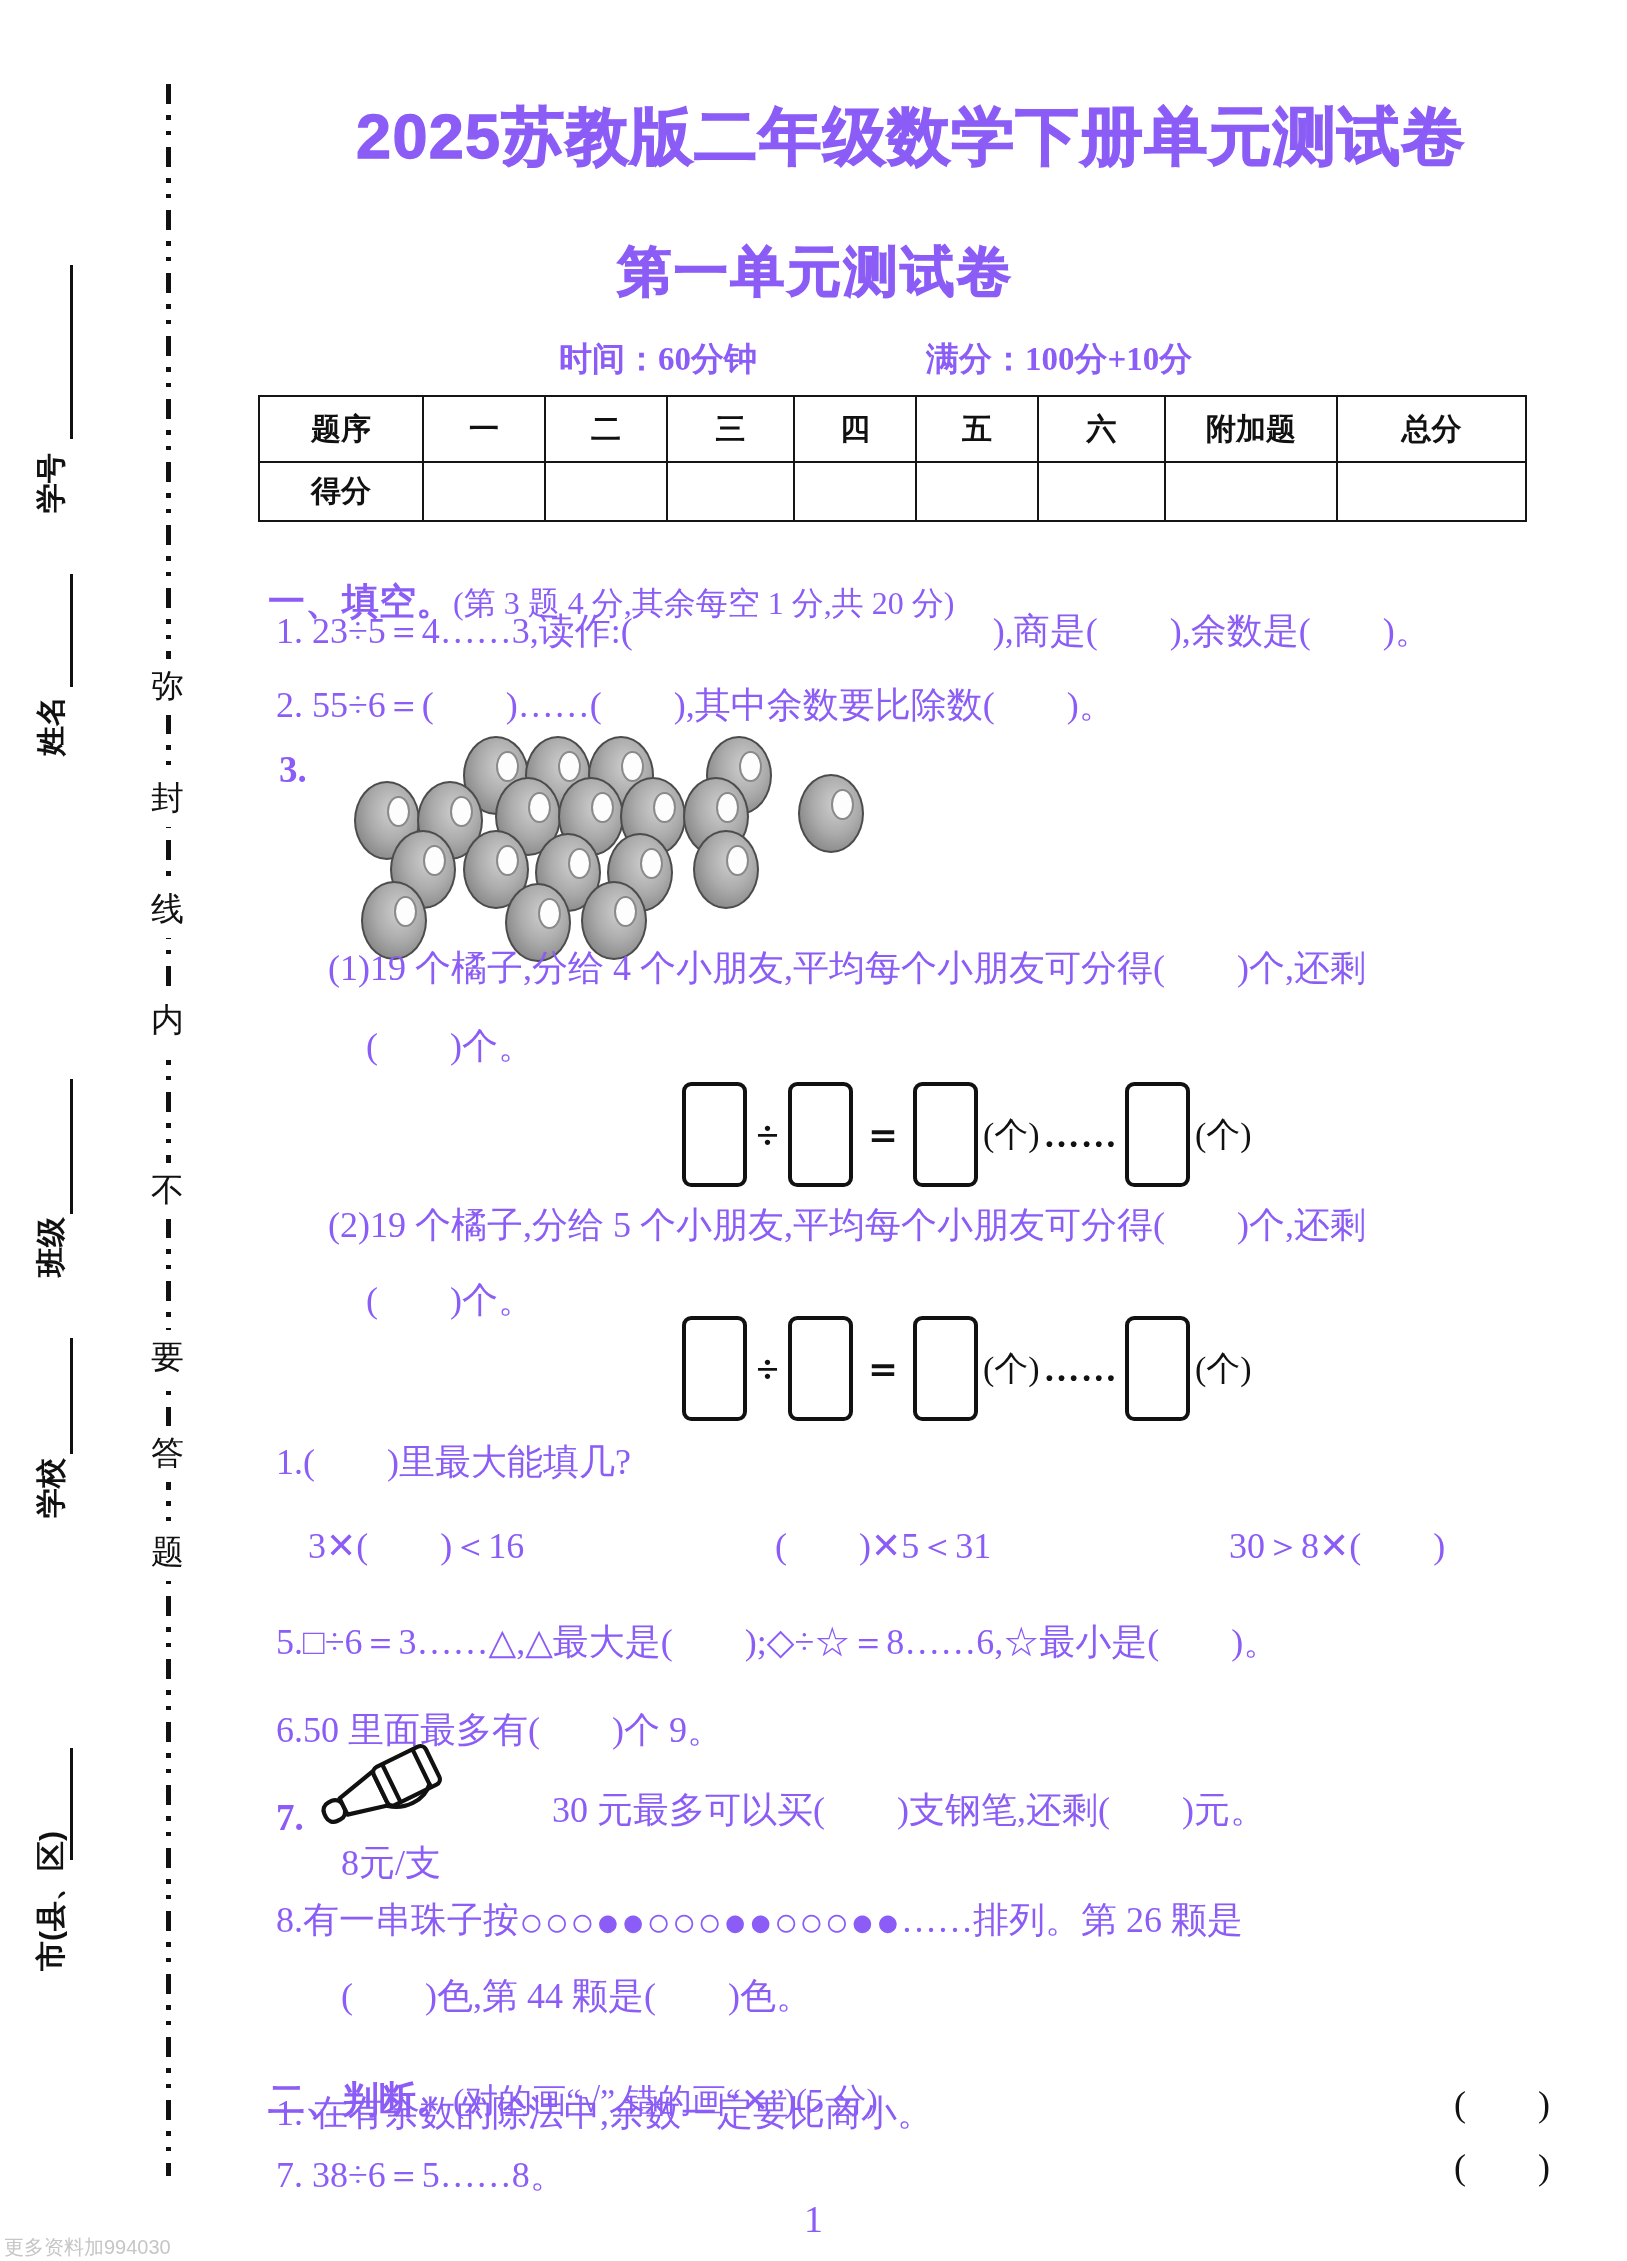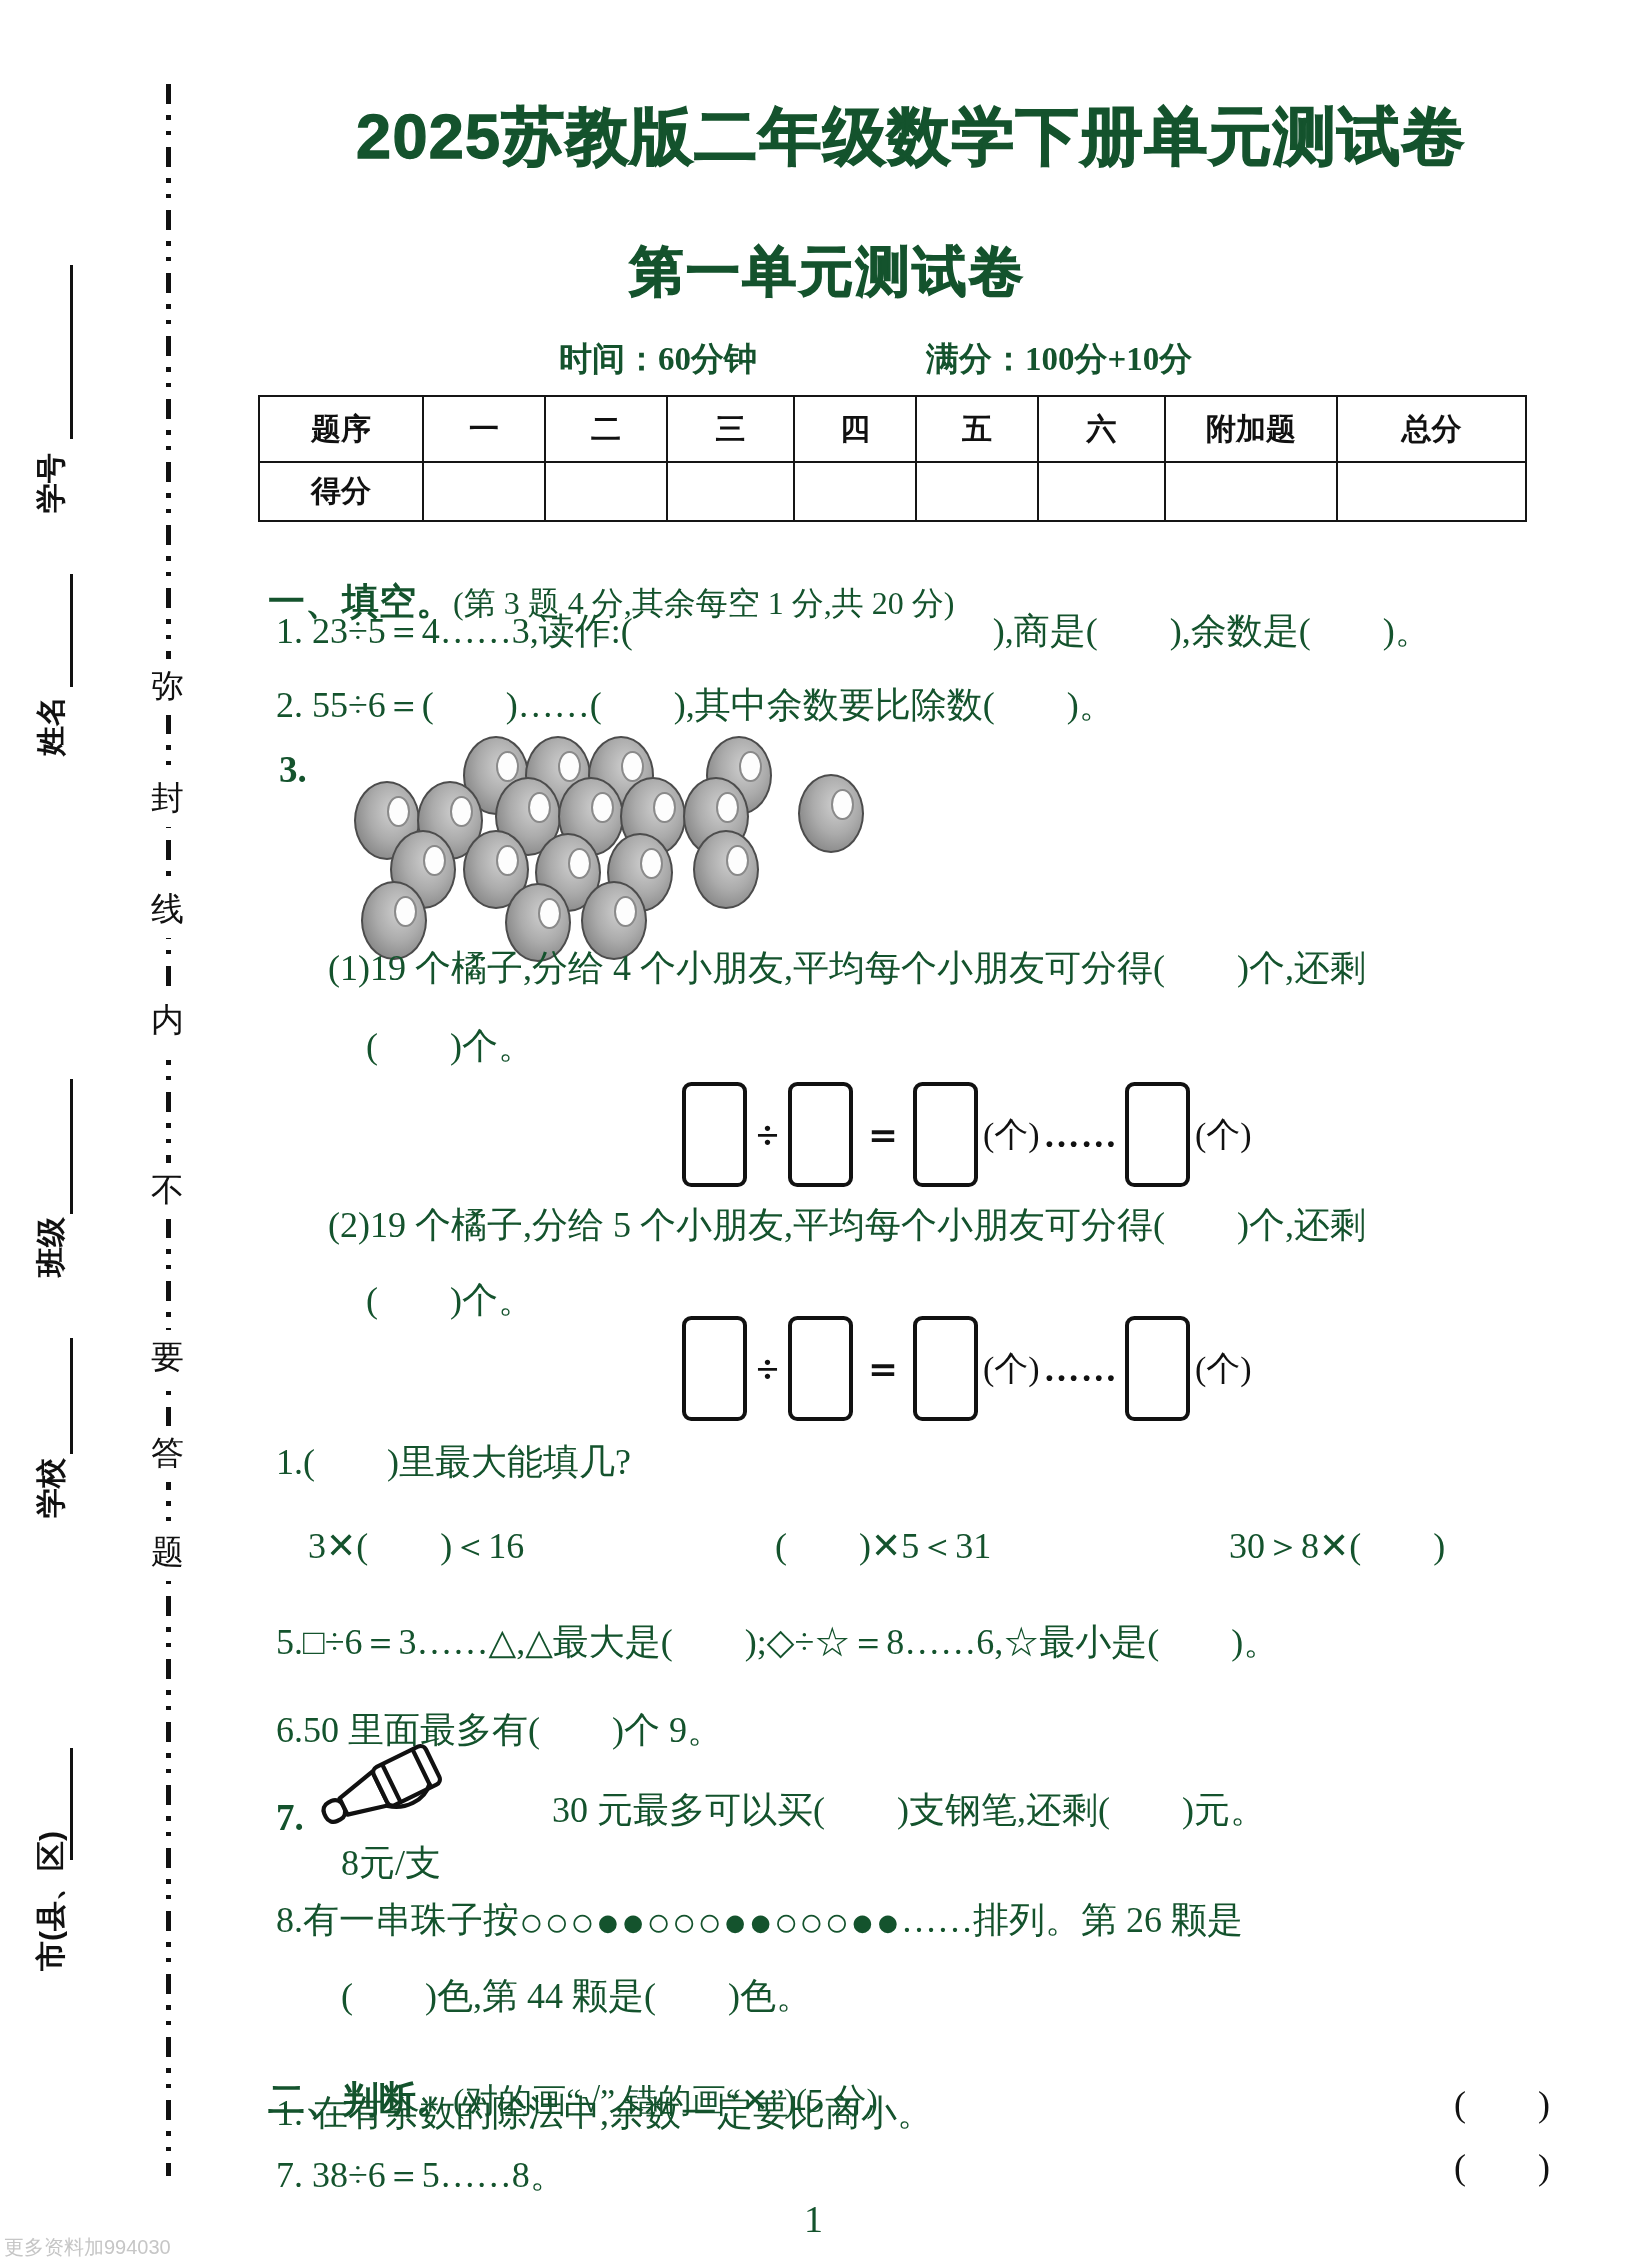--- a/index.html
+++ b/index.html
@@ -1,18 +1,18 @@
 <!DOCTYPE html>
 <html style="font-size:10.5px"><head>
 <meta charset="utf-8">
 <style>
   html,body{margin:0;padding:0;background:#e8e8e8;}
   #page{position:relative;width:1627px;height:2261px;background:#ffffff;overflow:hidden;
         font-family:"Liberation Serif","DejaVu Serif",serif;color:#111;}
-  .t{position:absolute;font-size:36px;line-height:1.25;white-space:pre;color:#14532d;}
+  .t{position:absolute;font-size:36px;line-height:1.25;white-space:pre;color:#8b5cf6;}
   .sans{font-family:"Liberation Sans","DejaVu Sans",sans-serif;}
   .bold{font-weight:700;}
   .heavy{font-weight:900;-webkit-text-stroke:1.3px currentColor;}
   .center{text-align:center;}
 
   
   .vline{position:absolute;left:70px;width:3.3px;background:#111;}
   .vlabel{position:absolute;left:9.2px;width:84px;height:84px;display:flex;align-items:center;justify-content:center;
           transform:rotate(-90deg);font-size:30px;font-weight:700;white-space:nowrap;
           font-family:"Liberation Sans","DejaVu Sans",sans-serif;}
@@ -79,21 +79,21 @@
   <div class="sealchar" style="top:659px;">弥</div>
   <div class="sealchar" style="top:771px;">封</div>
   <div class="sealchar" style="top:882px;">线</div>
   <div class="sealchar" style="top:993px;">内</div>
   <div class="sealchar" style="top:1163px;">不</div>
   <div class="sealchar" style="top:1330px;">要</div>
   <div class="sealchar" style="top:1426px;">答</div>
   <div class="sealchar" style="top:1525px;">题</div>
 
   <div class="t sans heavy center" style="left:217px;top:97px;width:1388px;font-size:63px;letter-spacing:1.3px;">2025苏教版二年级数学下册单元测试卷</div>
-  <div class="t sans heavy center" style="left:380px;top:238px;width:895px;font-size:54px;letter-spacing:2.6px;">第一单元测试卷</div>
+  <div class="t sans heavy center" style="left:368px;top:238px;width:895px;font-size:54px;letter-spacing:2.6px;">第一单元测试卷</div>
   <div class="t bold" style="left:559px;top:339px;font-size:33px;">时间：60分钟</div>
   <div class="t bold" style="left:926px;top:339px;font-size:33px;">满分：100分+10分</div>
 
   <table id="score-table">
     <colgroup>
       <col style="width:164px">
         <col style="width:122px">
         <col style="width:122px">
         <col style="width:127px">
       <col style="width:122px">

